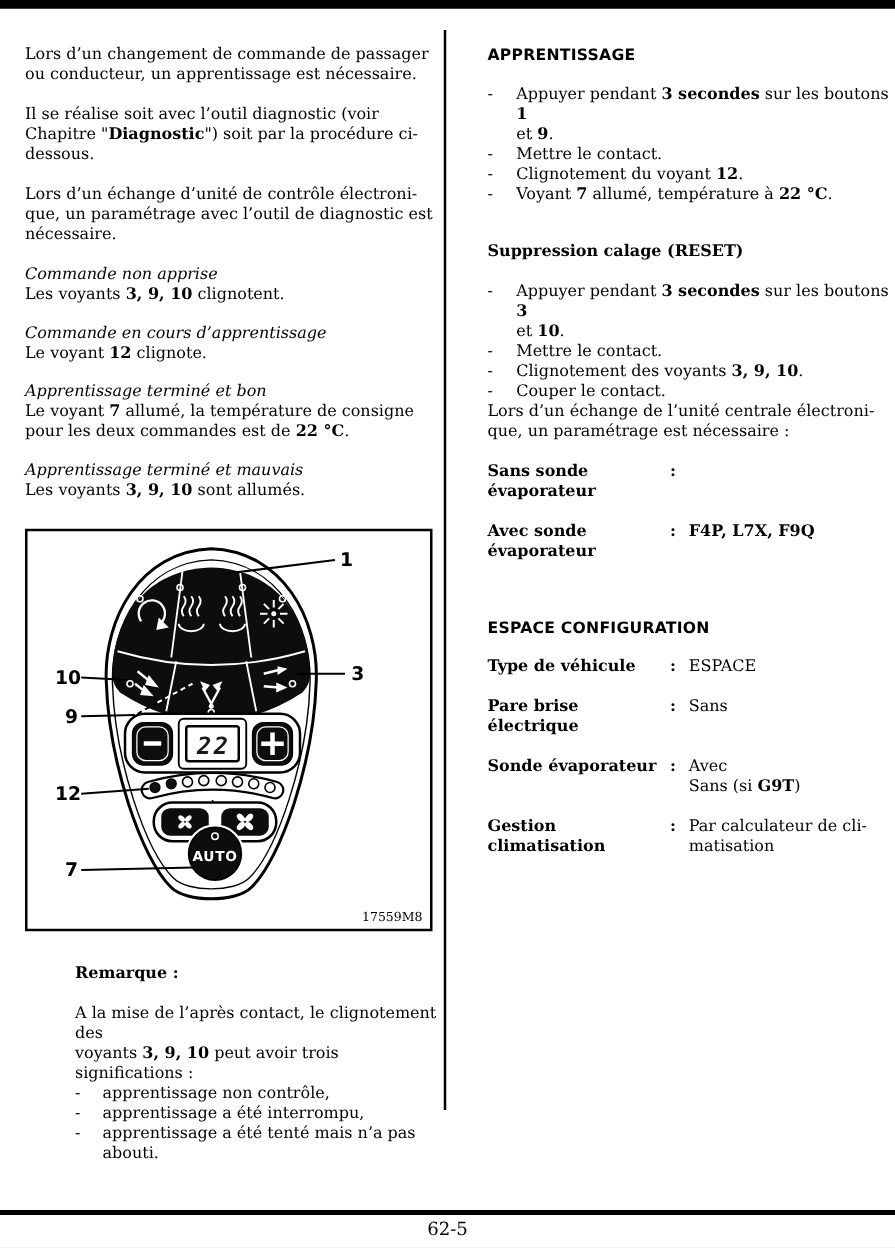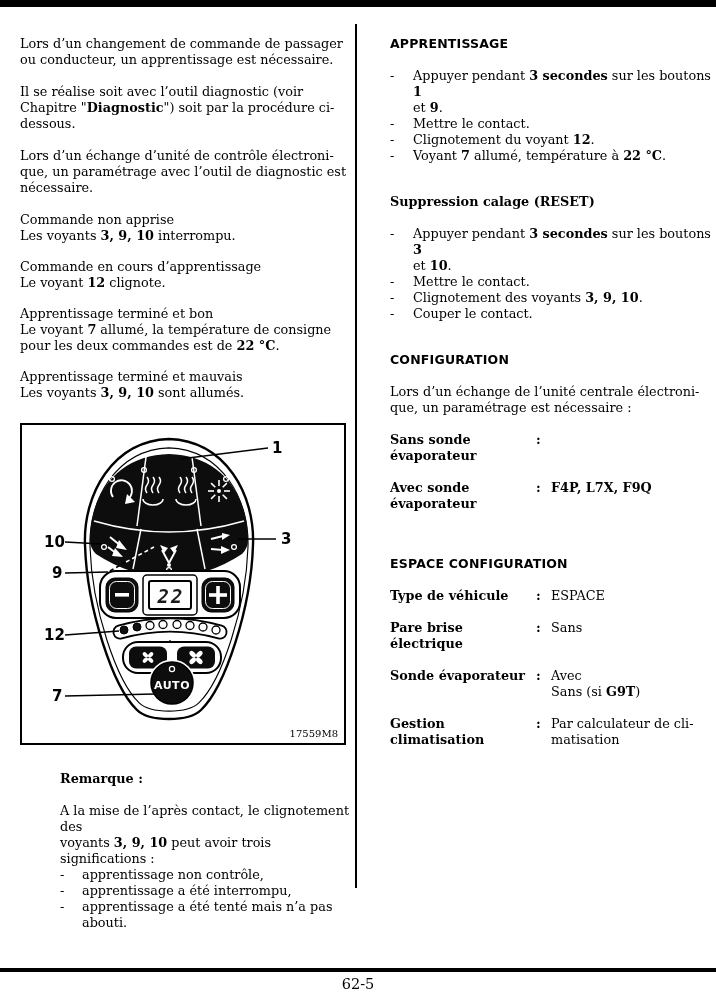--- a/index.html
+++ b/index.html
@@ -5,21 +5,21 @@
   html,body{margin:0;padding:0;background:#e8e8e8;}
   .page{position:relative;width:716px;height:998px;background:#fff;color:#000;
         font-family:"DejaVu Serif",serif;font-size:12.8px;line-height:16px;overflow:hidden;margin:0 auto;}
   .topbar{position:absolute;top:0;left:0;width:716px;height:7px;background:#000;}
   .divider{position:absolute;left:355px;top:24px;width:2px;height:864px;background:#000;}
   .col{position:absolute;top:36px;}
   .col-left{left:20px;width:330px;}
   .col-right{left:390px;width:322px;}
   .para{margin:0 0 16px 0;}
   .state{margin:0 0 15px 0;}
-  .state-title{}
+  .state-title{font-style:italic;}
   .sec-h-sans{font-family:"DejaVu Sans",sans-serif;font-weight:bold;font-size:12.5px;
               letter-spacing:.2px;margin:30px 0 16px 0;}
   .sec-h-serif{font-weight:bold;margin:30px 0 16px 0;}
   .mt0{margin-top:0;}
   .mt44{margin-top:44px;}
   .li{display:flex;margin:0;}
   .li .dash{width:23px;flex:none;}
   .li .dash-sm{width:22px;flex:none;}
   .li .txt{flex:1;}
   .cfg-row{display:flex;margin-top:16px;}
@@ -39,21 +39,21 @@
   <div class="topbar"></div>
   <div class="divider"></div>
 
   <div class="col col-left">
     <p class="para"><span>Lors d’un changement de commande de passager</span><br><span>ou conducteur, un apprentissage est nécessaire.</span></p>
     <p class="para"><span>Il se réalise soit avec l’outil diagnostic (voir</span><br><span>Chapitre "</span><span style="font-weight: bold;">Diagnostic</span><span>") soit par la procédure ci-</span><br><span>dessous.</span></p>
     <p class="para"><span>Lors d’un échange d’unité de contrôle électroni-</span><br><span>que, un paramétrage avec l’outil de diagnostic est</span><br><span>nécessaire.</span></p>
 
     <div class="state">
       <div class="state-title">Commande non apprise</div>
-      <div><span>Les voyants </span><span style="font-weight: bold;">3, 9, 10</span><span> interrompu.</span></div>
+      <div><span>Les voyants </span><span style="font-weight: bold;">3, 9, 10</span><span> clignotent.</span></div>
     </div>
     <div class="state">
       <div class="state-title">Commande en cours d’apprentissage</div>
       <div><span>Le voyant </span><span style="font-weight: bold;">12</span><span> clignote.</span></div>
     </div>
     <div class="state">
       <div class="state-title">Apprentissage terminé et bon</div>
       <div><span>Le voyant </span><span style="font-weight: bold;">7</span><span> allumé, la température de consigne</span><br><span>pour les deux commandes est de </span><span style="font-weight: bold;">22 °C</span><span>.</span></div>
     </div>
     <div class="state">
@@ -270,21 +270,20 @@
       <div class="li">
         <span class="dash">-</span>
         <span class="txt"><span>Clignotement des voyants </span><span style="font-weight: bold;">3, 9, 10</span><span>.</span></span>
       </div>
       <div class="li">
         <span class="dash">-</span>
         <span class="txt"><span>Couper le contact.</span></span>
       </div>
     </div>
 
-    <div class="sec-h-sans">CONFIGURATION</div>
     <p class="para" style="margin-bottom:0"><span>Lors d’un échange de l’unité centrale électroni-</span><br><span>que, un paramétrage est nécessaire :</span></p>
     <div class="cfg-row">
       <span class="cfg-label">Sans sonde évaporateur</span>
       <span class="cfg-colon">:</span>
     </div>
     <div class="cfg-row">
       <span class="cfg-label">Avec sonde évaporateur</span>
       <span class="cfg-colon">:</span>
       <span class="cfg-value"><span style="font-weight: bold;">F4P, L7X, F9Q</span></span>
     </div>

